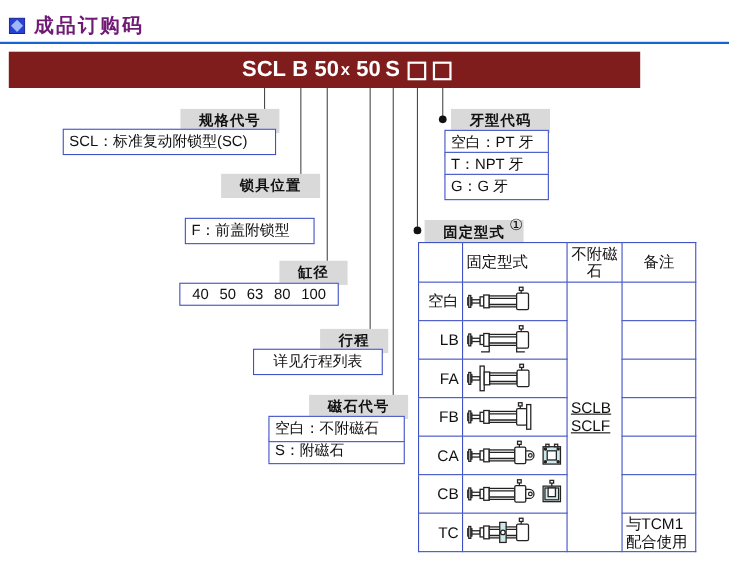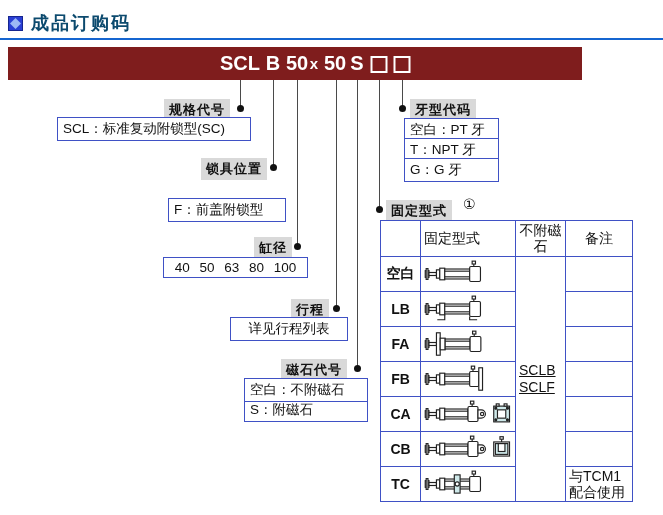--- a/index.html
+++ b/index.html
@@ -1,52 +1,52 @@
 <!DOCTYPE html>
 <html><head>
 <meta charset="utf-8">
 <style>
   html,body{margin:0;padding:0;background:#fff;}
   .page{position:relative;width:663px;height:515px;background:#fff;overflow:hidden;
         font-family:"Liberation Sans","DejaVu Sans",sans-serif;color:#111;}
 
   
   .title-row{position:absolute;left:8px;top:11px;display:flex;align-items:center;gap:8px;}
-  .title-text{font-size:18px;font-weight:bold;letter-spacing:2px;color:#0c4a6e;}
+  .title-text{font-size:18px;font-weight:bold;letter-spacing:2px;color:#701a75;}
   .title-rule{position:absolute;left:0;top:38px;width:663px;height:2px;background:#1565d0;}
 
   
   .code-bar{position:absolute;left:8px;top:47px;width:574px;height:33px;background:#7f1d1d;}
   .code-part{position:absolute;top:0;transform:translateX(-50%);color:#fff;font-weight:bold;
              font-size:20px;line-height:33px;white-space:nowrap;}
   .code-part.small{font-size:15px;}
   .code-box{position:absolute;top:9px;width:13px;height:13px;border:2px solid #fff;
             transform:translateX(-50%);background:transparent;}
 
   
   .vline{position:absolute;width:1px;background:#4a4a4a;}
   .dot{position:absolute;width:7px;height:7px;border-radius:50%;background:#111;}
 
   
   .co-label{position:absolute;background:#d9d9d9;color:#111;font-size:13px;font-weight:bold;
-            padding:2px 5px;white-space:nowrap;letter-spacing:1px;}
+            padding:2px 17px;white-space:nowrap;letter-spacing:1px;}
   .co-sup{position:absolute;font-size:14px;color:#111;}
 
   
   .opt{position:absolute;border:1px solid #3f51c5;background:#fff;font-size:13.5px;
        padding:2px 5px;white-space:nowrap;color:#111;}
   .opt + .opt{margin:0;}
   .opt.center{text-align:center;}
 
   
   .mount-table{position:absolute;left:380px;top:220px;border-collapse:collapse;table-layout:fixed;}
   .mount-table td,.mount-table th{border:1px solid #3f51c5;padding:0 3px;font-weight:normal;
        font-size:14px;color:#111;vertical-align:middle;background:#fff;}
   .mount-table th{text-align:center;}
-  .mount-table .c-code{width:33px;text-align:center;font-weight:bold;}
+  .mount-table .c-code{width:33px;text-align:right;}
   .mount-table .c-icon{width:77px;text-align:left;}
   .mount-table .c-series{width:43px;}
   .mount-table .c-note{width:60px;}
   .mount-table tr{height:35px;}
   .mount-table tr.hdr{height:36px;}
   .hdr-series{font-size:13px;line-height:1.1;text-align:center;}
   .series-cell{font-size:15px;text-align:left;padding-left:2px;line-height:1.25;text-decoration:underline;}
   .note-cell{font-size:12.5px;line-height:1.15;text-align:left;padding:0 2px;}
   .icon-cell svg{display:block;}
 </style>

